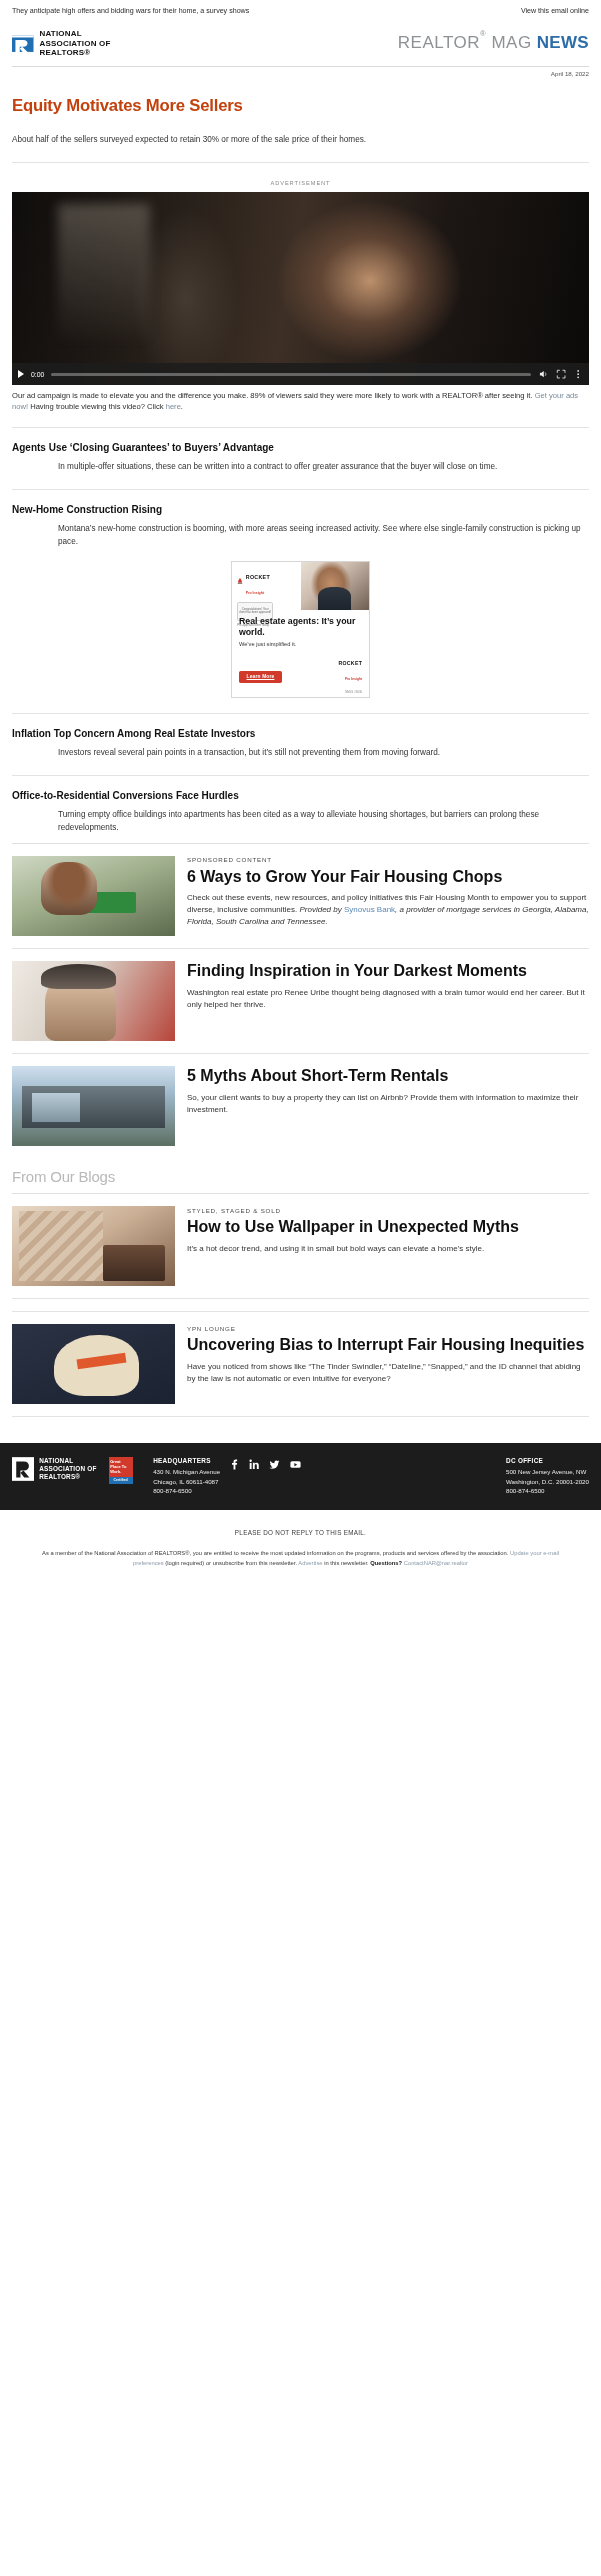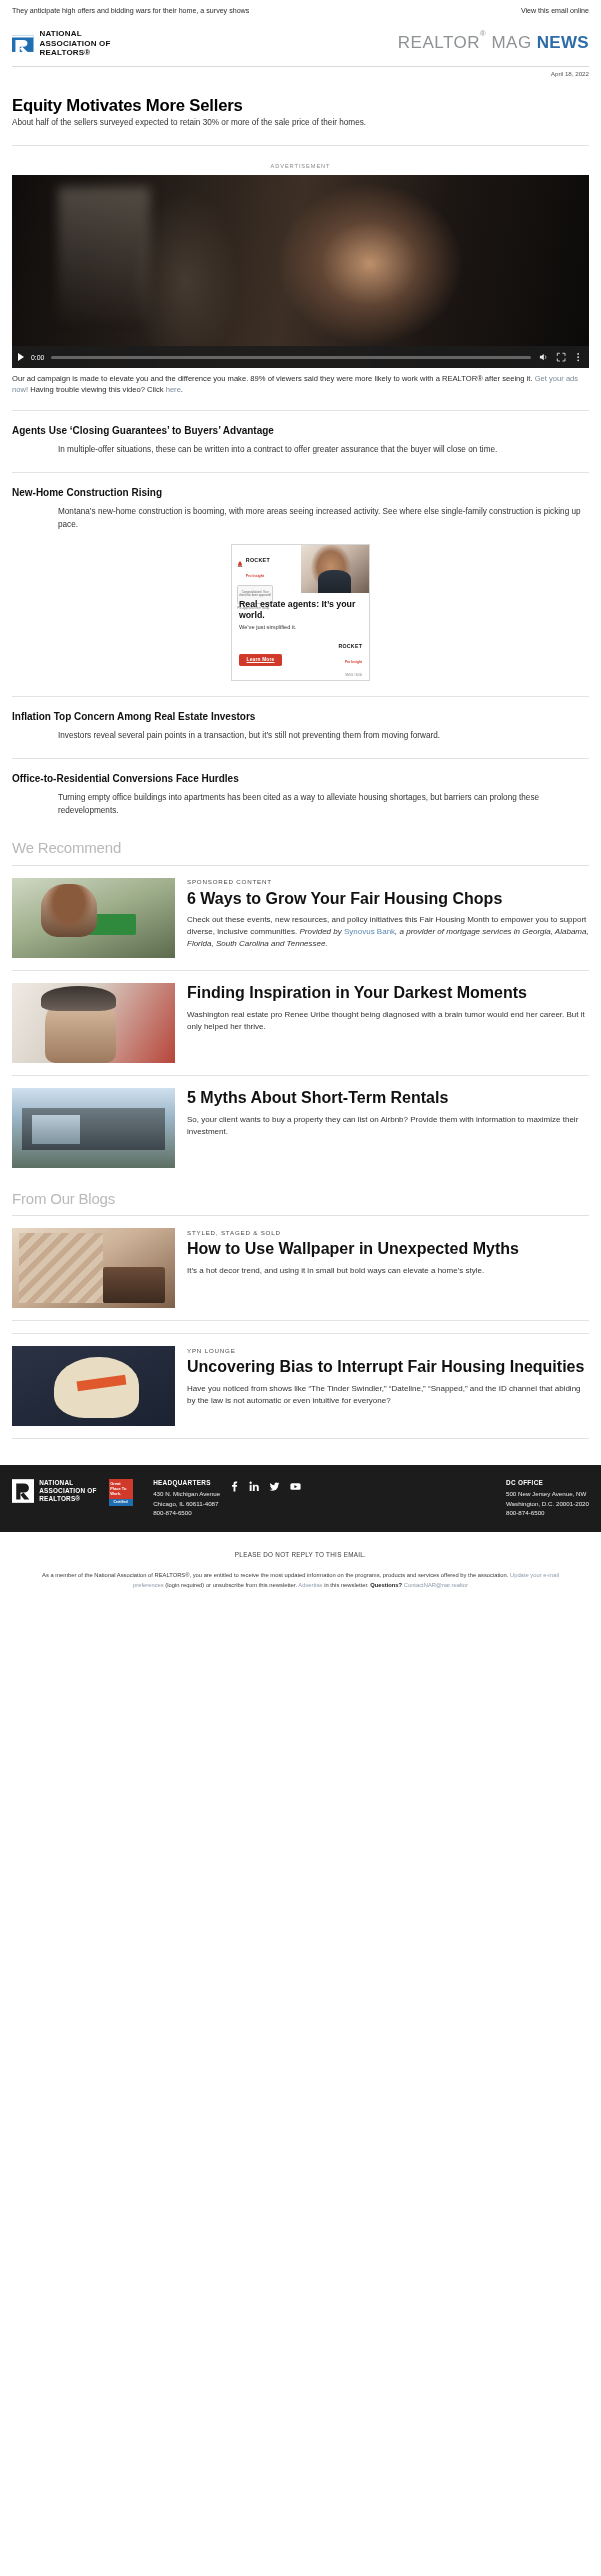--- a/index.html
+++ b/index.html
@@ -33,22 +33,22 @@
   .brand { text-align:right; display:flex; align-items:baseline; gap:5.2px; }
   .brand .b1 { font-size:17px; color:#8e9295; letter-spacing:0.5px; font-weight:400; }
   .brand .b1 sup { font-size:7.7px; top:-0.7em; position:relative; }
   .brand .b2 { font-size:17px; color:#2c6ca8; letter-spacing:0.3px; font-weight:bold; }
   .rule { border:0; border-top:0.9px solid #d9d9d9; margin:4.3px 12px 0 12px; }
   .date { text-align:right; font-size:6.2px; color:#555; padding:3.4px 12px 0 12px; }
 
   
   .lead { padding:19px 12px 0 12px; }
   .lead h1 {
-    margin:0 0 1px 0; font-size:16.7px; font-weight:bold;
-    letter-spacing:-0.2px; color:#000000; line-height:1.2;
+    margin:0 0 18px 0; font-size:16.7px; font-weight:bold;
+    letter-spacing:-0.2px; color:#c2410c; line-height:1.2;
   }
   .lead p { margin:0; font-size:8.2px; color:#333; line-height:1.45; }
 
   
   .adlabel {
     text-align:center; font-size:5.7px; letter-spacing:0.9px;
     color:#8a8a8a; padding:17px 0 6.9px 0;
   }
   .hr-soft { border:0; border-top:0.9px solid #e3e3e3; margin:15.5px 12px 0 12px; }
 
@@ -366,21 +366,20 @@
     <h2>Inflation Top Concern Among Real Estate Investors</h2>
     <p>Investors reveal several pain points in a transaction, but it’s still not preventing them from moving forward.</p>
   </div>
   <hr class="story-sep">
 
   <div class="story">
     <h2>Office-to-Residential Conversions Face Hurdles</h2>
     <p>Turning empty office buildings into apartments has been cited as a way to alleviate housing shortages, but barriers can prolong these redevelopments.</p>
   </div>
 
-  <div class="sec-head">We Recommend</div>
   <hr class="sec-underline">
 
   <div class="card">
     <div class="card-thumb t-equal"></div>
     <div class="card-body">
       <div class="kicker">SPONSORED CONTENT</div>
       <h3>6 Ways to Grow Your Fair Housing Chops</h3>
       <p><span>Check out these events, new resources, and policy initiatives this Fair Housing Month to empower you to support diverse, inclusive communities. </span><i>Provided by </i><a href="#">Synovus Bank</a><i>, a provider of mortgage services in Georgia, Alabama, Florida, South Carolina and Tennessee.</i></p>
     </div>
   </div>

